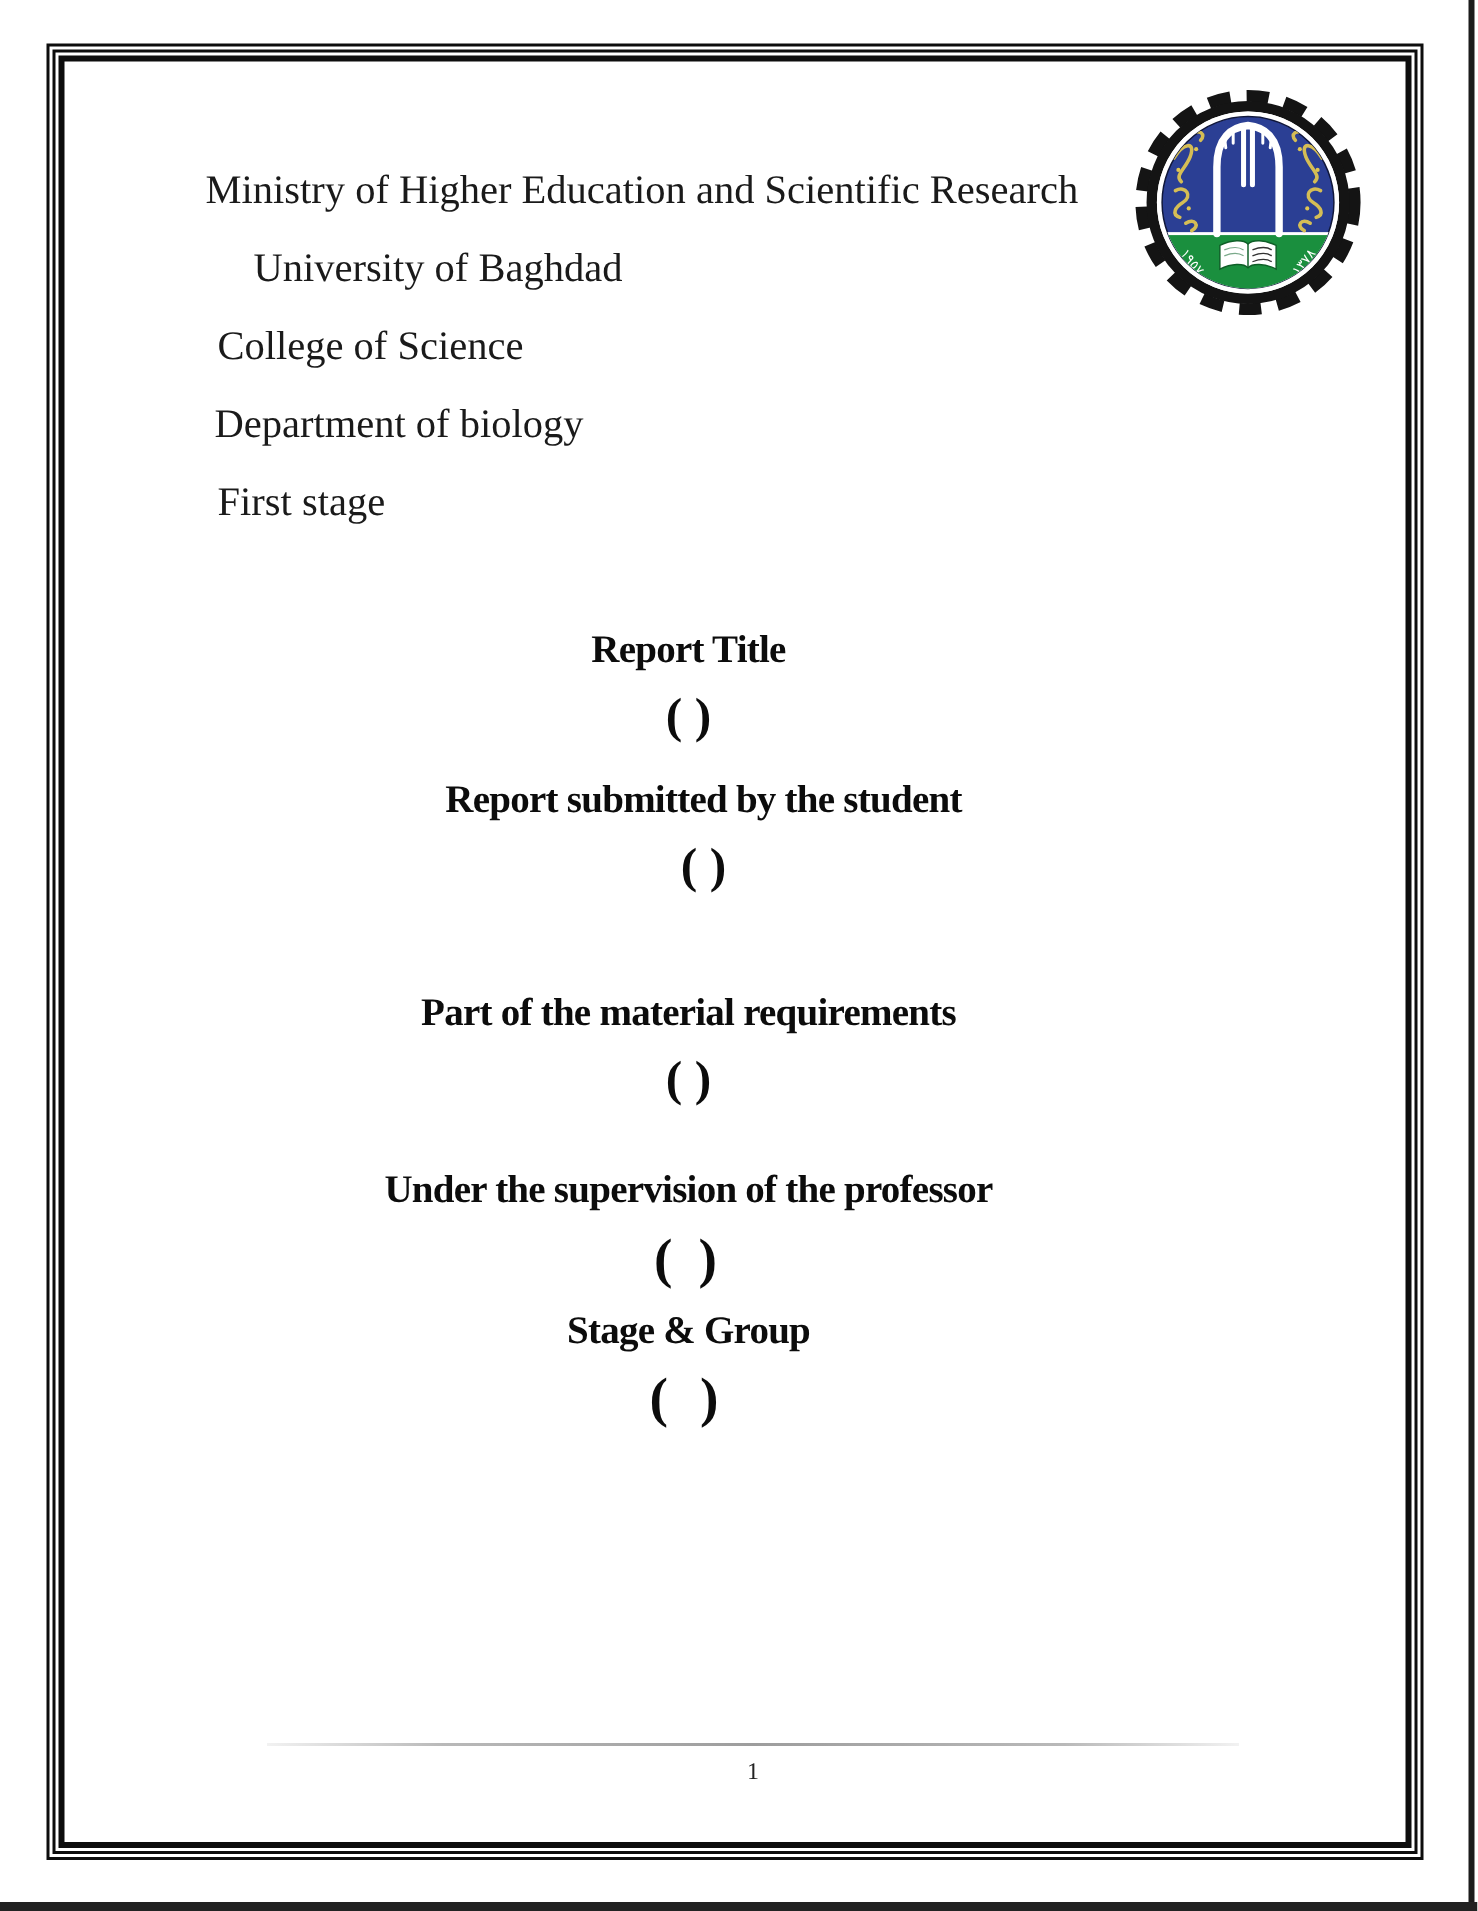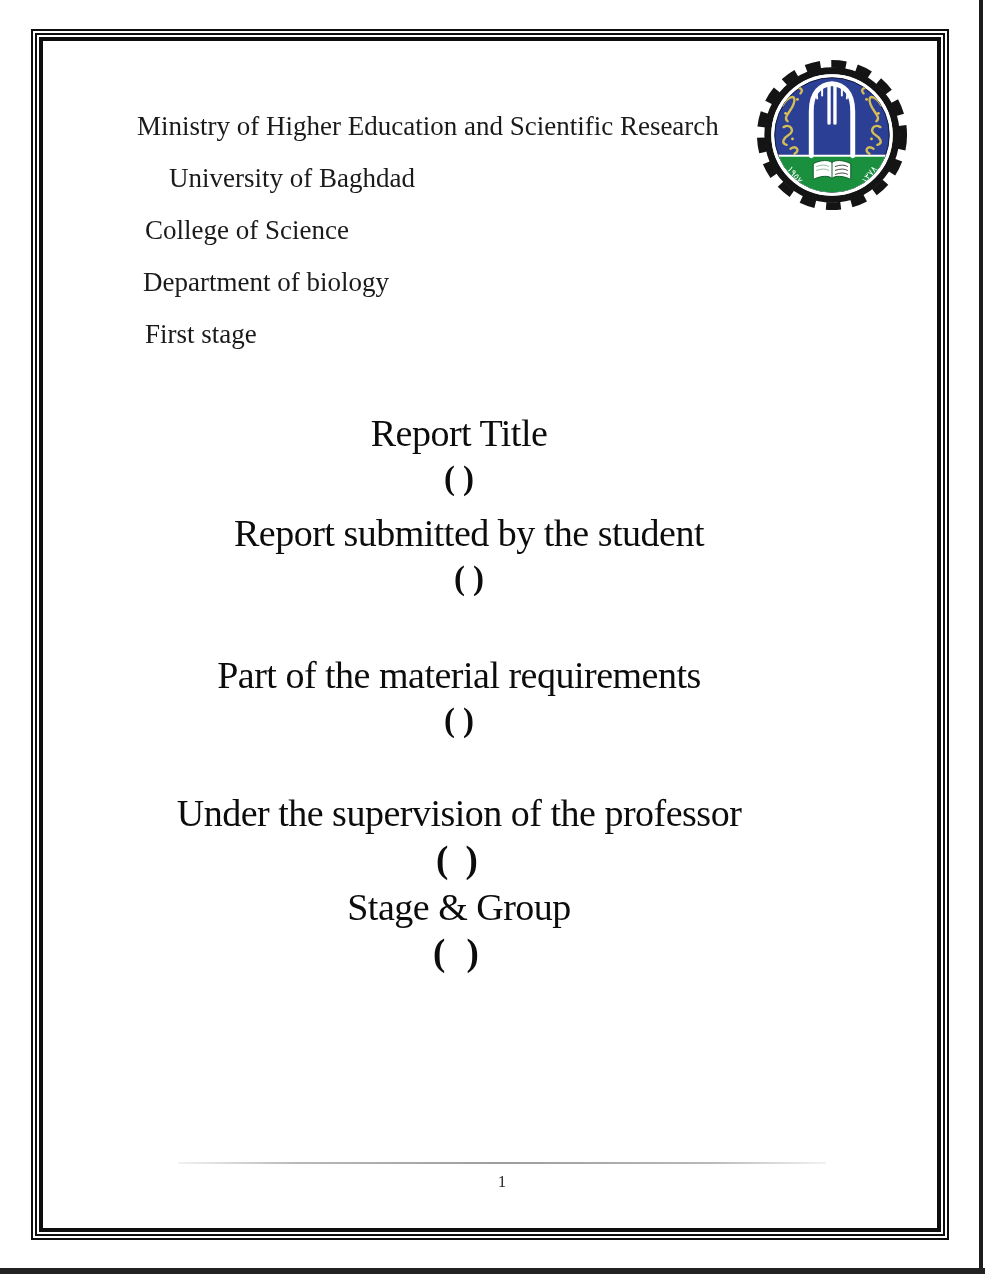--- a/index.html
+++ b/index.html
@@ -36,27 +36,27 @@
   
   .logo-wrap { position: absolute; left: 753px; top: 56px; width: 158px; height: 158px; }
   .logo-wrap svg { width: 100%; height: 100%; display: block; }
 
   
   .titles {
     position: absolute; left: 43px; top: 410px; width: 832px;
     text-align: center; color: #0c0c0c;
   }
   .t-title {
-    font-weight: normal; font-size: 38px; line-height: 46px; letter-spacing: -0.5px;
+    font-weight: bold; font-size: 26px; line-height: 46px; letter-spacing: -0.5px;
     white-space: nowrap;
   }
   .t-paren { font-weight: bold; font-size: 33px; line-height: 44px; }
   .sec-2 { margin-top: 10px; padding-left: 20px; }
   .sec-3 { margin-top: 52px; }
-  .sec-4 { margin-top: 48px; }
+  .sec-4 { margin-top: 28px; }
   .sec-4 .t-paren { font-size: 37px; line-height: 48px; letter-spacing: 4px; }
   .sec-5 { }
   .sec-5 .t-paren { font-size: 37px; line-height: 46px; letter-spacing: 6px; }
 
   
   .footer {
     position: absolute; left: 178px; top: 1162px; width: 648px; text-align: center;
   }
   .footer-rule {
     height: 2px; width: 100%;

